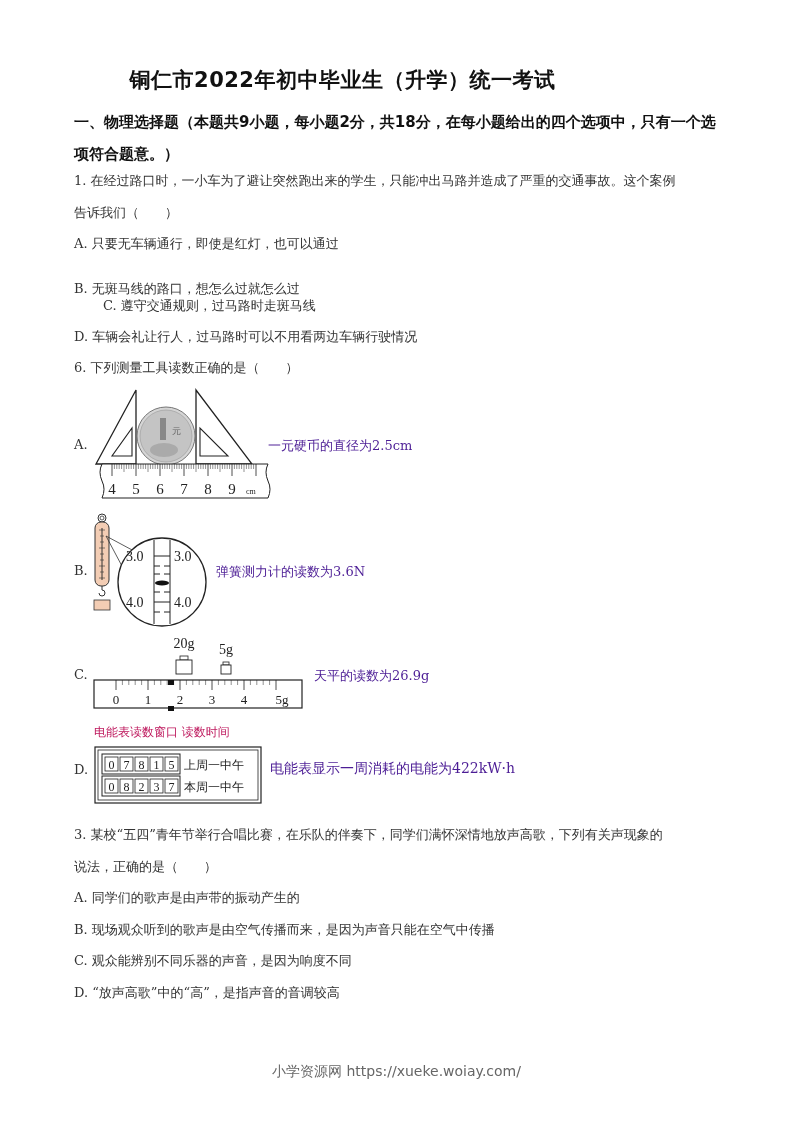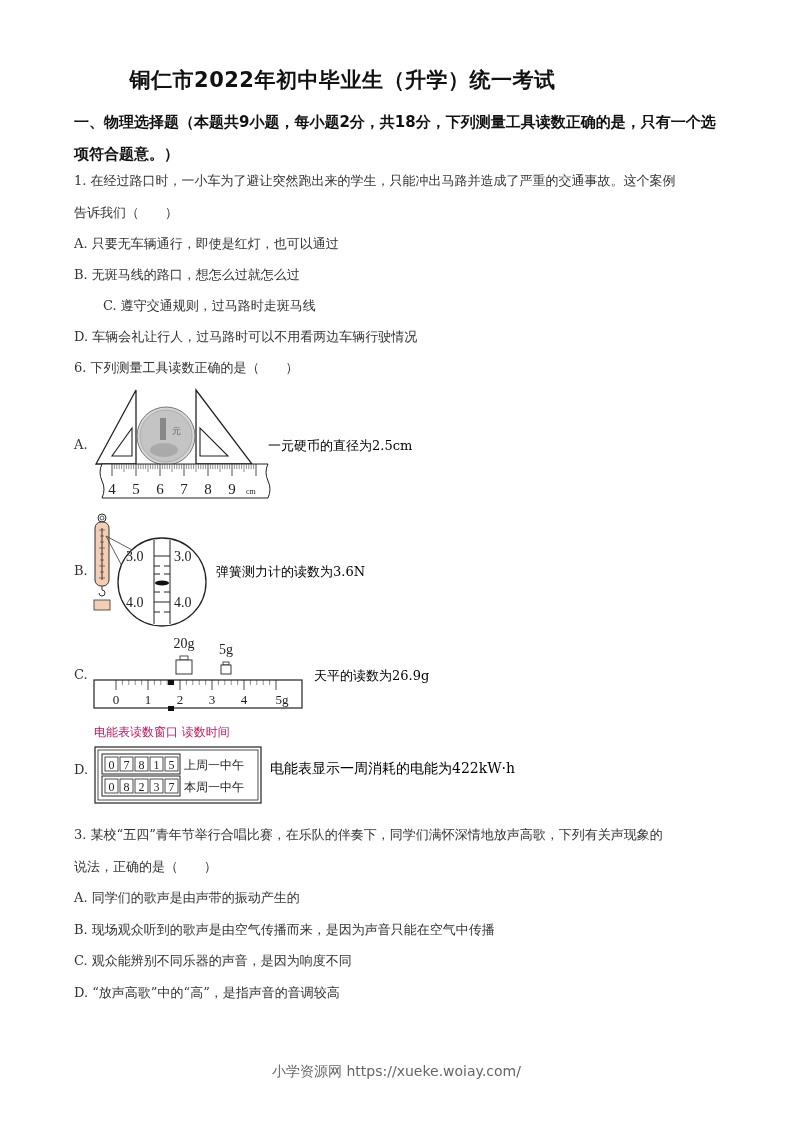--- a/index.html
+++ b/index.html
@@ -5,36 +5,36 @@
   html, body { margin: 0; padding: 0; background: #ffffff; }
   body { width: 793px; height: 1122px; position: relative; overflow: hidden;
          font-family: "DejaVu Serif", "Liberation Serif", serif; color: #222; }
   .abs { position: absolute; }
   .title { left: 0; width: 685px; top: 66px; text-align: center; font-size: 21px; font-weight: bold; color: #111;
            font-family: "DejaVu Sans", sans-serif; letter-spacing: 0.5px; }
   .section { left: 74px; width: 650px; top: 106px; font-size: 15px; font-weight: bold; line-height: 32px; color: #111;
              font-family: "DejaVu Sans", sans-serif; }
   .line { left: 74px; font-size: 13px; color: #333; white-space: nowrap; }
   .label { font-size: 13px; color: #333; }
-  .caption { font-size: 13px; color: #000000; white-space: nowrap; }
+  .caption { font-size: 13px; color: #4c1d95; white-space: nowrap; }
   .footer { left: 0; width: 793px; top: 1063px; text-align: center; font-size: 14px; color: #666;
             font-family: "DejaVu Sans", sans-serif; }
   svg text { font-family: "Liberation Serif", serif; }
 </style>
 </head>
 <body>
 
 <div class="abs title">铜仁市2022年初中毕业生（升学）统一考试</div>
-<div class="abs section">一、物理选择题（本题共9小题，每小题2分，共18分，下列测量工具读数正确的是，只有一个选项符合题意。）</div>
+<div class="abs section">一、物理选择题（本题共9小题，每小题2分，共18分，在每小题给出的四个选项中，只有一个选项符合题意。）</div>
 
 <div>
   <div class="abs line" style="top:172px;">1. 在经过路口时，一小车为了避让突然跑出来的学生，只能冲出马路并造成了严重的交通事故。这个案例</div>
   <div class="abs line" style="top:204px;">告诉我们（　　）</div>
   <div class="abs line" style="top:235px;">A. 只要无车辆通行，即使是红灯，也可以通过</div>
-  <div class="abs line" style="top:266px;">B. 无斑马线的路口，想怎么过就怎么过</div>
+  <div class="abs line" style="top:280px;">B. 无斑马线的路口，想怎么过就怎么过</div>
   <div class="abs line" style="top:297px;margin-left:29px;">C. 遵守交通规则，过马路时走斑马线</div>
   <div class="abs line" style="top:328px;">D. 车辆会礼让行人，过马路时可以不用看两边车辆行驶情况</div>
 </div>
 
 <div>
   <div class="abs line" style="top:359px;">6. 下列测量工具读数正确的是（　　）</div>
 
   <div class="abs label" style="left:74px; top:437px;">A.</div>
   <svg class="abs" style="left:94px; top:386px;" width="180" height="116" viewBox="0 0 180 116">
 

